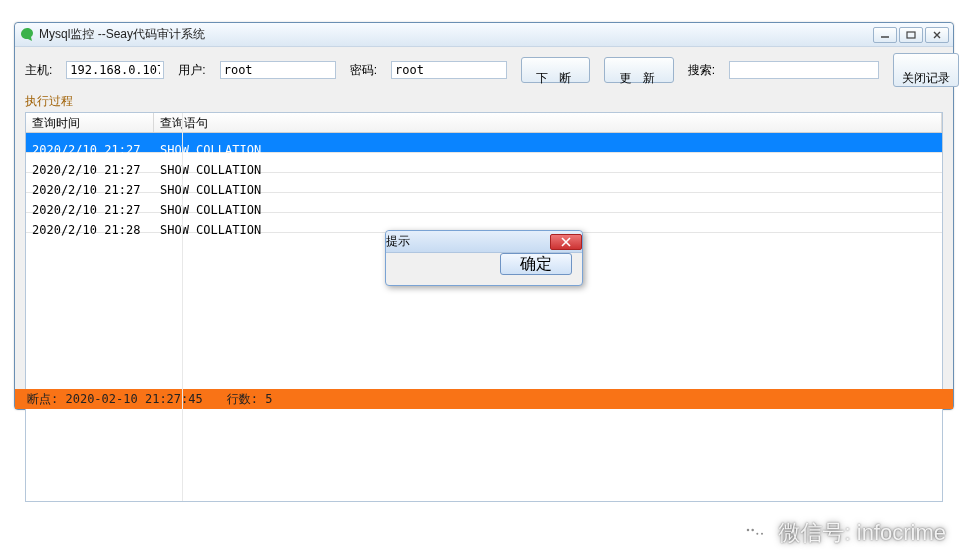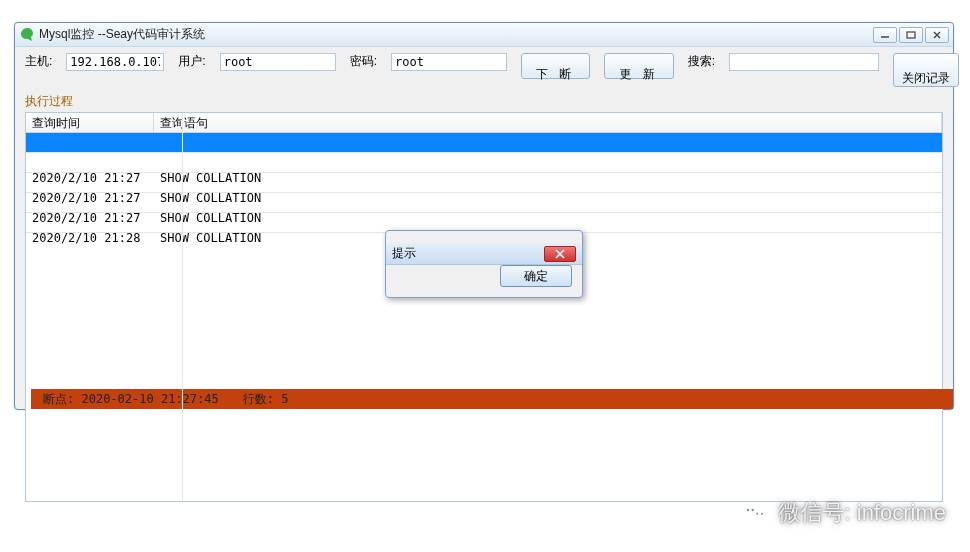--- a/index.html
+++ b/index.html
@@ -40,21 +40,21 @@
   width: 24px; height: 16px;
   border: 1px solid #9bb3cc;
   border-radius: 2px;
   background: linear-gradient(#fdfefe,#e1ecf6);
   display: flex; align-items: center; justify-content: center;
   font-size: 10px; font-family: Arial;
   cursor: pointer;
 }
 .win-btn.close { color: #555; }
 .toolbar {
-  display: flex; 
+  display: flex; align-items: center;
   gap: 14px;
   padding: 6px 10px;
   background: #f0f0f0;
 }
 .toolbar label { white-space: nowrap; }
 .toolbar input[type=text] {
   border: 1px solid #b5c7da;
   height: 18px; font-size: 12px;
   padding: 0 3px;
   font-family: SimSun, monospace;
@@ -99,29 +99,29 @@
 .th:first-child { width: 128px; }
 .th:nth-child(2) { flex: 1; }
 .trow {
   display: flex;
   height: 20px;
   border-bottom: 1px solid #e5e5e5;
   font-family: SimSun, monospace;
   font-size: 12px;
 }
 .trow.selected { background: #0a84ff; color: #fff; }
-.td { padding: 18px 6px; }
+.td { padding: 10px 6px; }
 .td:first-child { width: 128px; }
 .td:nth-child(2) { flex: 1; }
 .statusbar {
   position: absolute;
-  bottom: 0; left: 16px; right: 0;
+  bottom: 0; left: 0; right: 0;
   height: 20px;
   padding: 2px 12px;
-  background: #c2410c;
+  background: #f97316;
   display: flex;
   gap: 24px;
   color: #222;
   font-family: SimSun, monospace;
   align-items: center;
 }
 
 .dialog {
   position: absolute;
   left: 385px; top: 230px;
@@ -131,23 +131,22 @@
   background: #f0f0f0;
   box-shadow: 2px 2px 6px rgba(0,0,0,.35);
   z-index: 5;
 }
 .dialog .dtitle {
   height: 22px;
   background: linear-gradient(#e5effb,#c7dbf2);
   border-bottom: 1px solid #b0c6e0;
   border-radius: 4px 4px 0 0;
   display: flex; align-items: center;
-  padding: 0 6px;
-  font-size: 12px;
-  margin-top: 12px;
+  padding: 0 0;
+  font-size: 12px;
 }
 .dialog .dtitle .t { flex: 1; }
 .dialog .dclose {
   width: 32px; height: 16px;
   background: linear-gradient(#e77,#c33);
   border: 1px solid #a22;
   border-radius: 2px;
   color: #fff;
   display: flex; align-items: center; justify-content: center;
   font-size: 11px; font-weight: bold;
@@ -160,26 +159,26 @@
 .dialog .dbuttons {
   display: flex; justify-content: flex-end;
   padding: 0 10px 10px 0;
 }
 .dialog .ok-btn {
   border: 1px solid #6f94c4;
   border-radius: 3px;
   background: linear-gradient(#f3f8ff,#cfe1f6);
   width: 72px; height: 22px;
   cursor: pointer;
-  font-size: 12px;
+  font-size: 16px;
 }
 
 .watermark {
   position: absolute;
-  right: 24px; bottom: 24px;
+  right: 24px; bottom: 4px;
   color: rgba(255,255,255,.9);
   font-size: 22px;
   font-family: "Microsoft YaHei", sans-serif;
   text-shadow: 0 0 6px rgba(0,0,0,.55), 0 0 2px rgba(0,0,0,.6);
   display: flex; align-items: center; gap: 10px;
   pointer-events: none;
   z-index: 10;
   margin-top: 48px;
 }
 .watermark .wm-icon {

